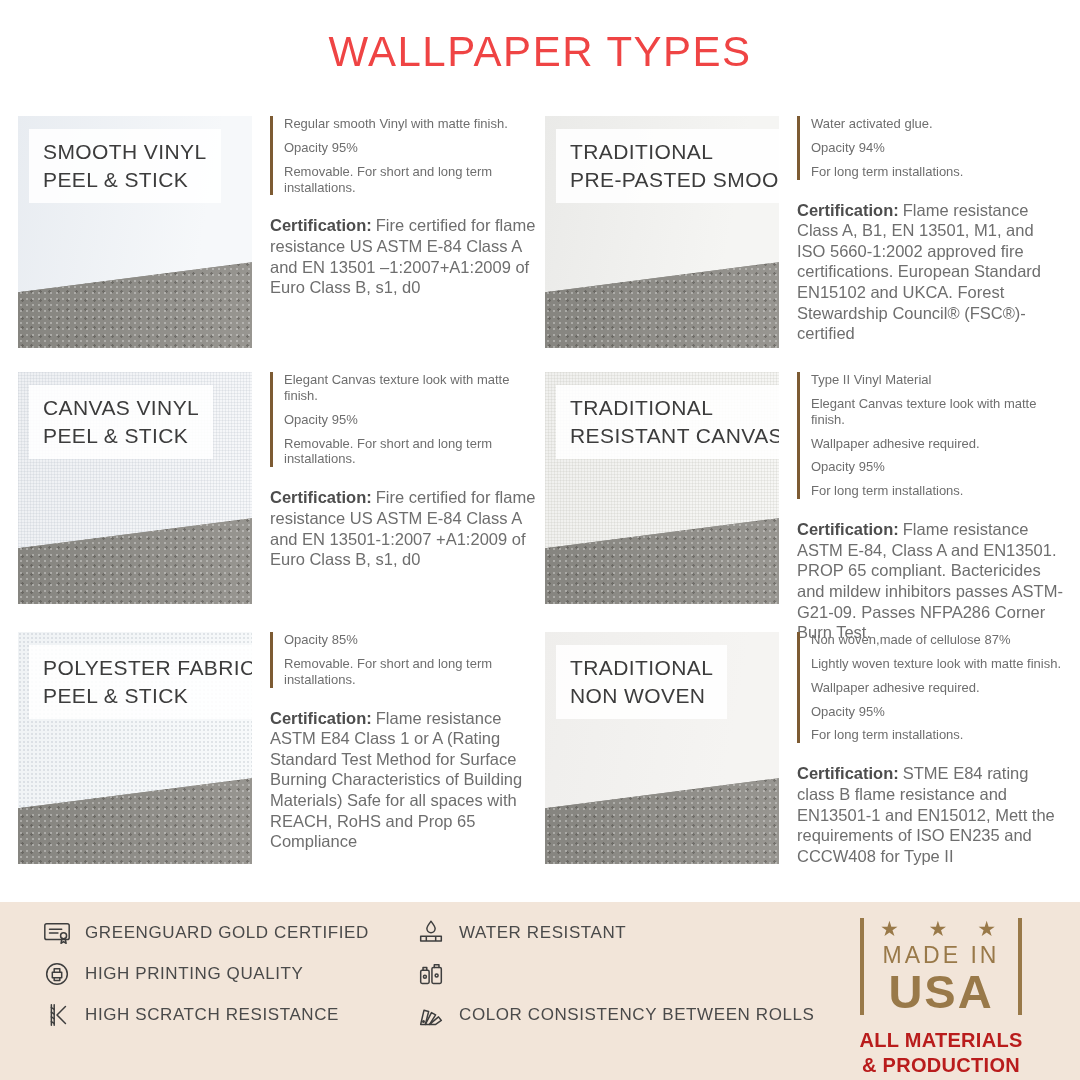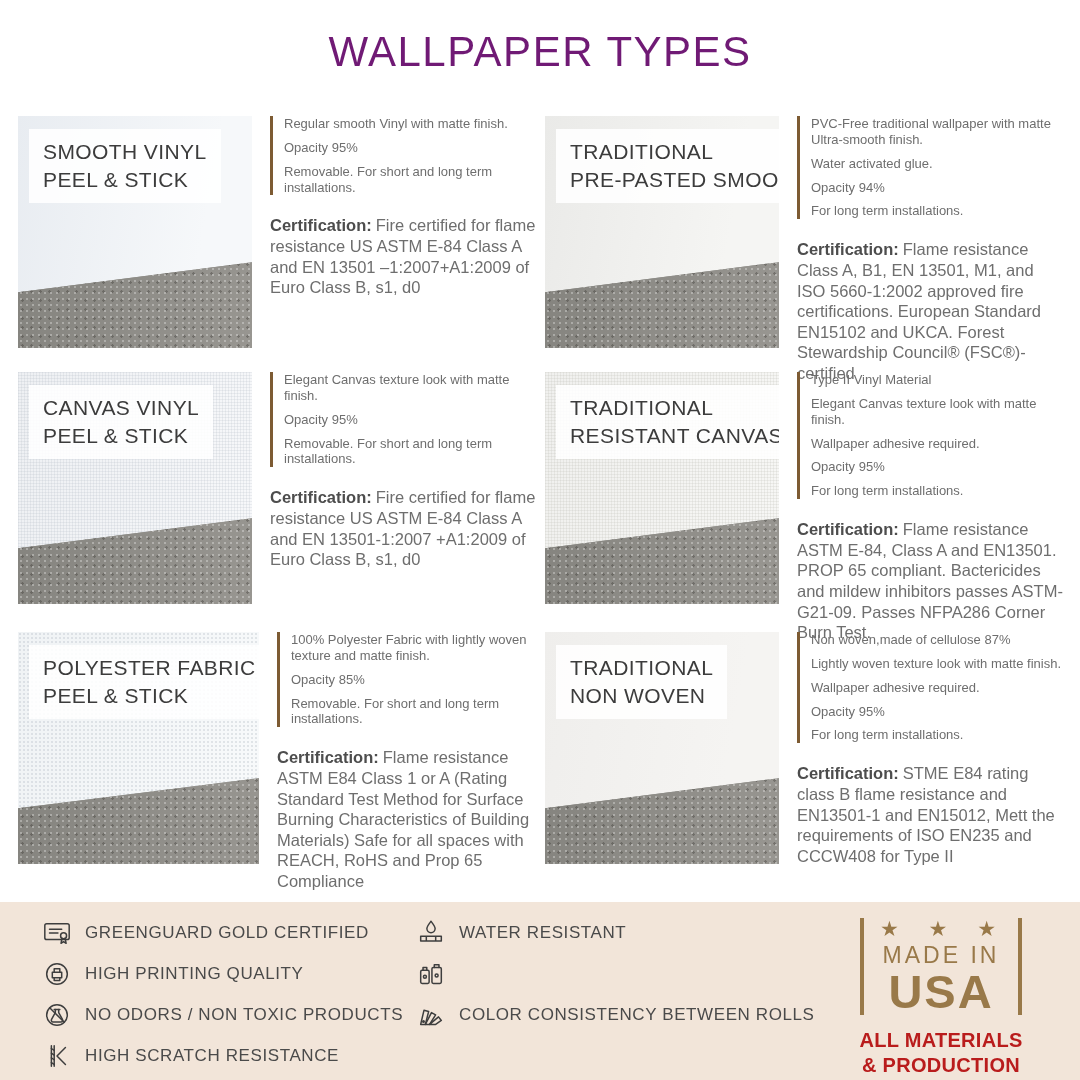--- a/index.html
+++ b/index.html
@@ -6,21 +6,21 @@
   .canvas {
     position:relative; width:1080px; height:1080px; overflow:hidden;
     background:#ffffff;
     font-family:"Liberation Sans", sans-serif;
     color:#6e6e6e;
   }
   
   .page-title {
     position:absolute; top:28px; left:0; width:1080px;
     text-align:center; font-size:42px; letter-spacing:1.5px;
-    color:#701a75; font-weight:500;
+    color:#ef4444; font-weight:500;
   }
   
   .card { position:absolute; display:flex; }
   .pos-0 { left:18px;  top:116px; }
   .pos-1 { left:545px; top:116px; }
   .pos-2 { left:18px;  top:372px; }
   .pos-3 { left:545px; top:372px; }
   .pos-4 { left:18px;  top:632px; }
   .pos-5 { left:545px; top:632px; }
 
@@ -33,21 +33,21 @@
       repeating-linear-gradient(0deg, rgba(176,184,194,0.20) 0 1px, transparent 1px 3px),
       repeating-linear-gradient(90deg, rgba(176,184,194,0.20) 0 1px, transparent 1px 3px),
       linear-gradient(100deg,#eef0f3,#f7f8fa); }
   .sample-3 { background:
       repeating-linear-gradient(0deg, rgba(190,190,182,0.22) 0 1px, transparent 1px 3px),
       repeating-linear-gradient(90deg, rgba(190,190,182,0.22) 0 1px, transparent 1px 3px),
       linear-gradient(100deg,#f0f0ee,#f7f7f5); }
   .sample-4 { background:
       radial-gradient(rgba(165,175,185,0.28) 1px, transparent 1.3px),
       linear-gradient(100deg,#f0f3f5,#f8fafb);
-      background-size:4px 4px, 100% 100%;padding-left:7px; }
+      background-size:4px 4px, 100% 100%; }
   .sample-5 { background:linear-gradient(100deg,#efeeec 0%,#f5f4f2 75%); }
 
   .floor {
     position:absolute; left:0; top:0; right:0; bottom:0;
     clip-path:polygon(0 76%, 100% 63%, 100% 100%, 0 100%);
     background-color:#8e8d88;
     background-image:
       radial-gradient(rgba(255,255,255,0.30) 1px, transparent 1.4px),
       radial-gradient(rgba(58,56,52,0.38) 1px, transparent 1.5px),
       linear-gradient(100deg,#83827d 0%,#989691 100%);
@@ -129,21 +129,20 @@
   <div class="card pos-1">
     <div class="sample sample-1">
       <div class="floor"></div>
       <div class="card-label">
         <div>TRADITIONAL</div>
         <div>PRE-PASTED SMOOTH</div>
       </div>
     </div>
     <div class="textcol">
       <div class="desc">
-        <p>PVC-Free traditional wallpaper with matte Ultra-smooth finish.</p>
         <p>Water activated glue.</p>
         <p>Opacity 94%</p>
         <p>For long term installations.</p>
 
       </div>
       <div class="cert">
         <span class="cert-label">Certification:</span><span>Flame resistance Class A, B1, EN 13501, M1, and ISO 5660-1:2002 approved fire certifications. European Standard EN15102 and UKCA. Forest Stewardship Council® (FSC®)-certified</span>
       </div>
     </div>
   </div>
@@ -194,21 +193,20 @@
   <div class="card pos-4">
     <div class="sample sample-4">
       <div class="floor"></div>
       <div class="card-label">
         <div>POLYESTER FABRIC</div>
         <div>PEEL &amp; STICK</div>
       </div>
     </div>
     <div class="textcol">
       <div class="desc">
-        <p>100% Polyester Fabric with lightly woven texture and matte finish.</p>
         <p>Opacity 85%</p>
         <p>Removable.  For short and long term installations.</p>
 
       </div>
       <div class="cert">
         <span class="cert-label">Certification:</span><span>Flame resistance ASTM E84 Class 1 or A (Rating Standard Test Method for Surface Burning Characteristics of Building Materials) Safe for all spaces with REACH, RoHS and Prop 65 Compliance</span>
       </div>
     </div>
   </div>
 
@@ -250,31 +248,20 @@
       </div>
       <div class="feat-row">
         <span class="feat-icon">
           <svg viewBox="0 0 32 32">
               <circle cx="16" cy="16" r="11"></circle>
               <path d="M11 14h10v6H11z"></path>
               <path d="M13 14v-3.5h6V14M13 20v3h6v-3"></path>
             </svg>
         </span>
         <span class="feat-label">HIGH PRINTING QUALITY</span>
-      </div>
-      <div class="feat-row">
-        <span class="feat-icon">
-          <svg viewBox="0 0 32 32">
-              <circle cx="16" cy="16" r="11"></circle>
-              <path d="M14.2 10v3.4l-4 7.2c-.7 1.3.2 2.9 1.7 2.9h8.2c1.5 0 2.4-1.6 1.7-2.9l-4-7.2V10"></path>
-              <path d="M13 10h6"></path>
-              <path d="M8.2 8.2l15.6 15.6"></path>
-            </svg>
-        </span>
-        <span class="feat-label">NO ODORS / NON TOXIC PRODUCTS</span>
       </div>
       <div class="feat-row">
         <span class="feat-icon">
           <svg viewBox="0 0 32 32">
               <path d="M10 5v22M13 5v22"></path>
               <path d="M10 8l3 2M10 13l3 2M10 18l3 2M10 23l3 2"></path>
               <path d="M16 16l9-9M16 16l9 9"></path>
             </svg>
         </span>
         <span class="feat-label">HIGH SCRATCH RESISTANCE</span>

